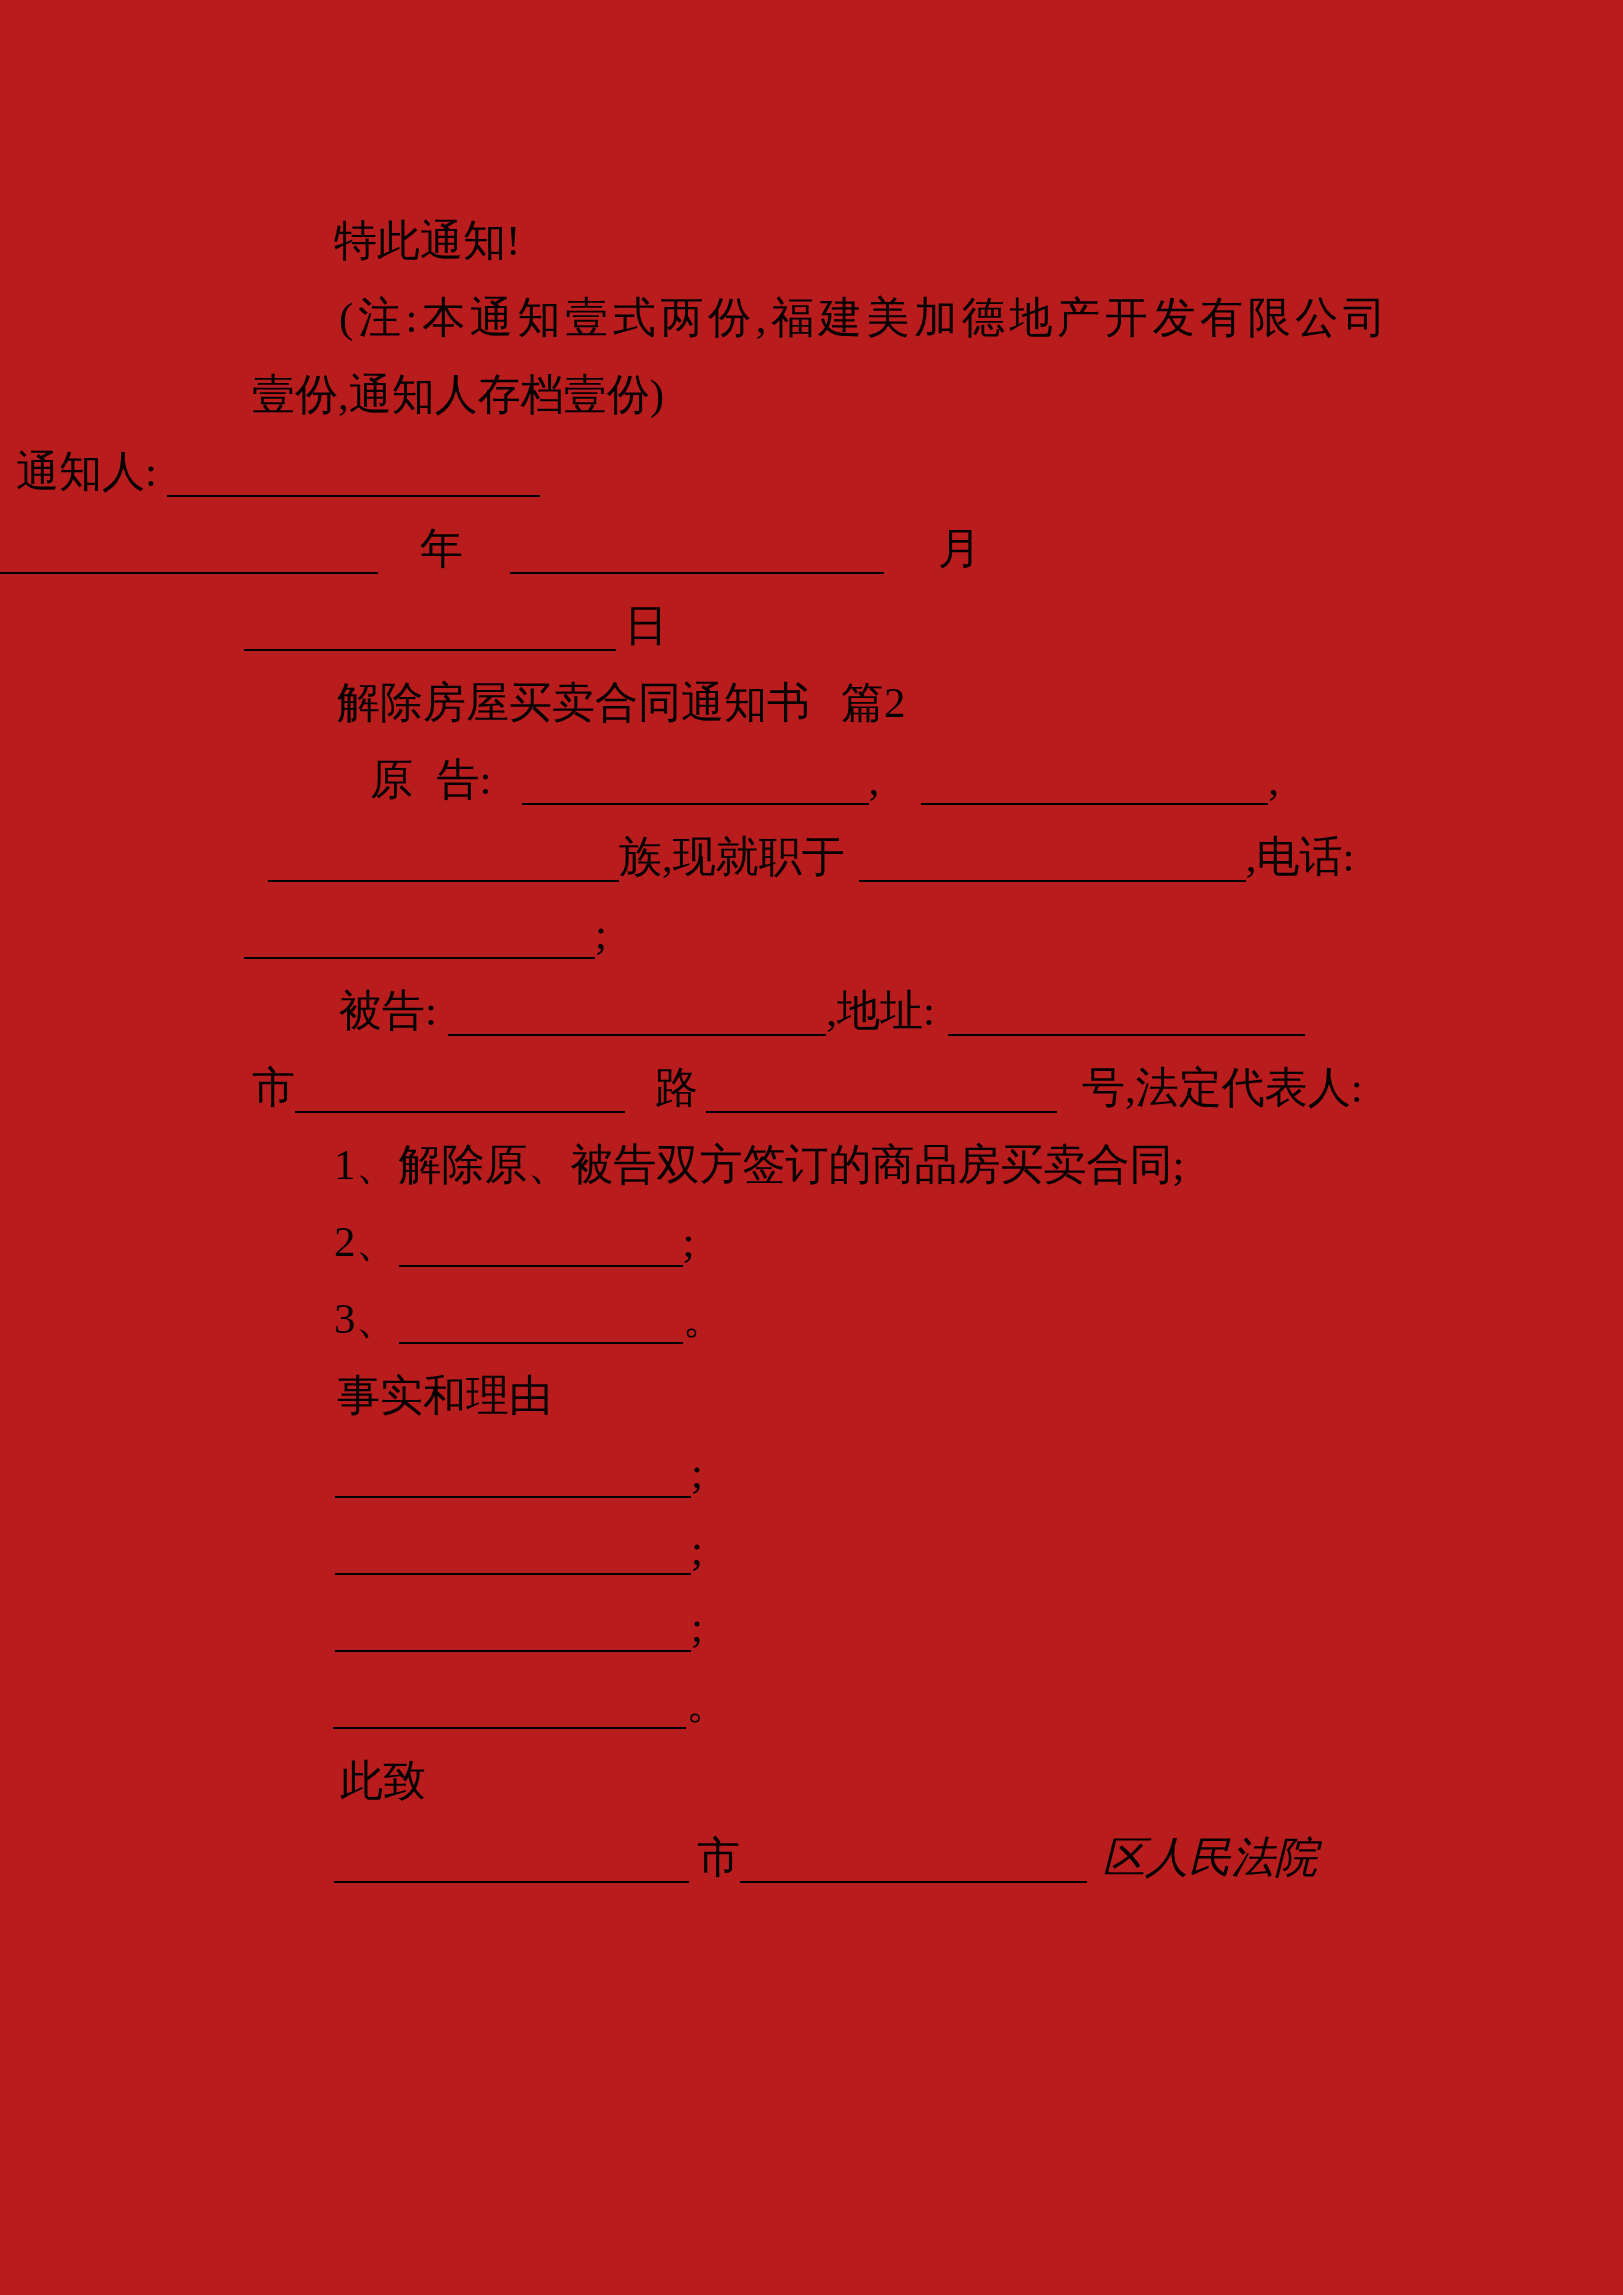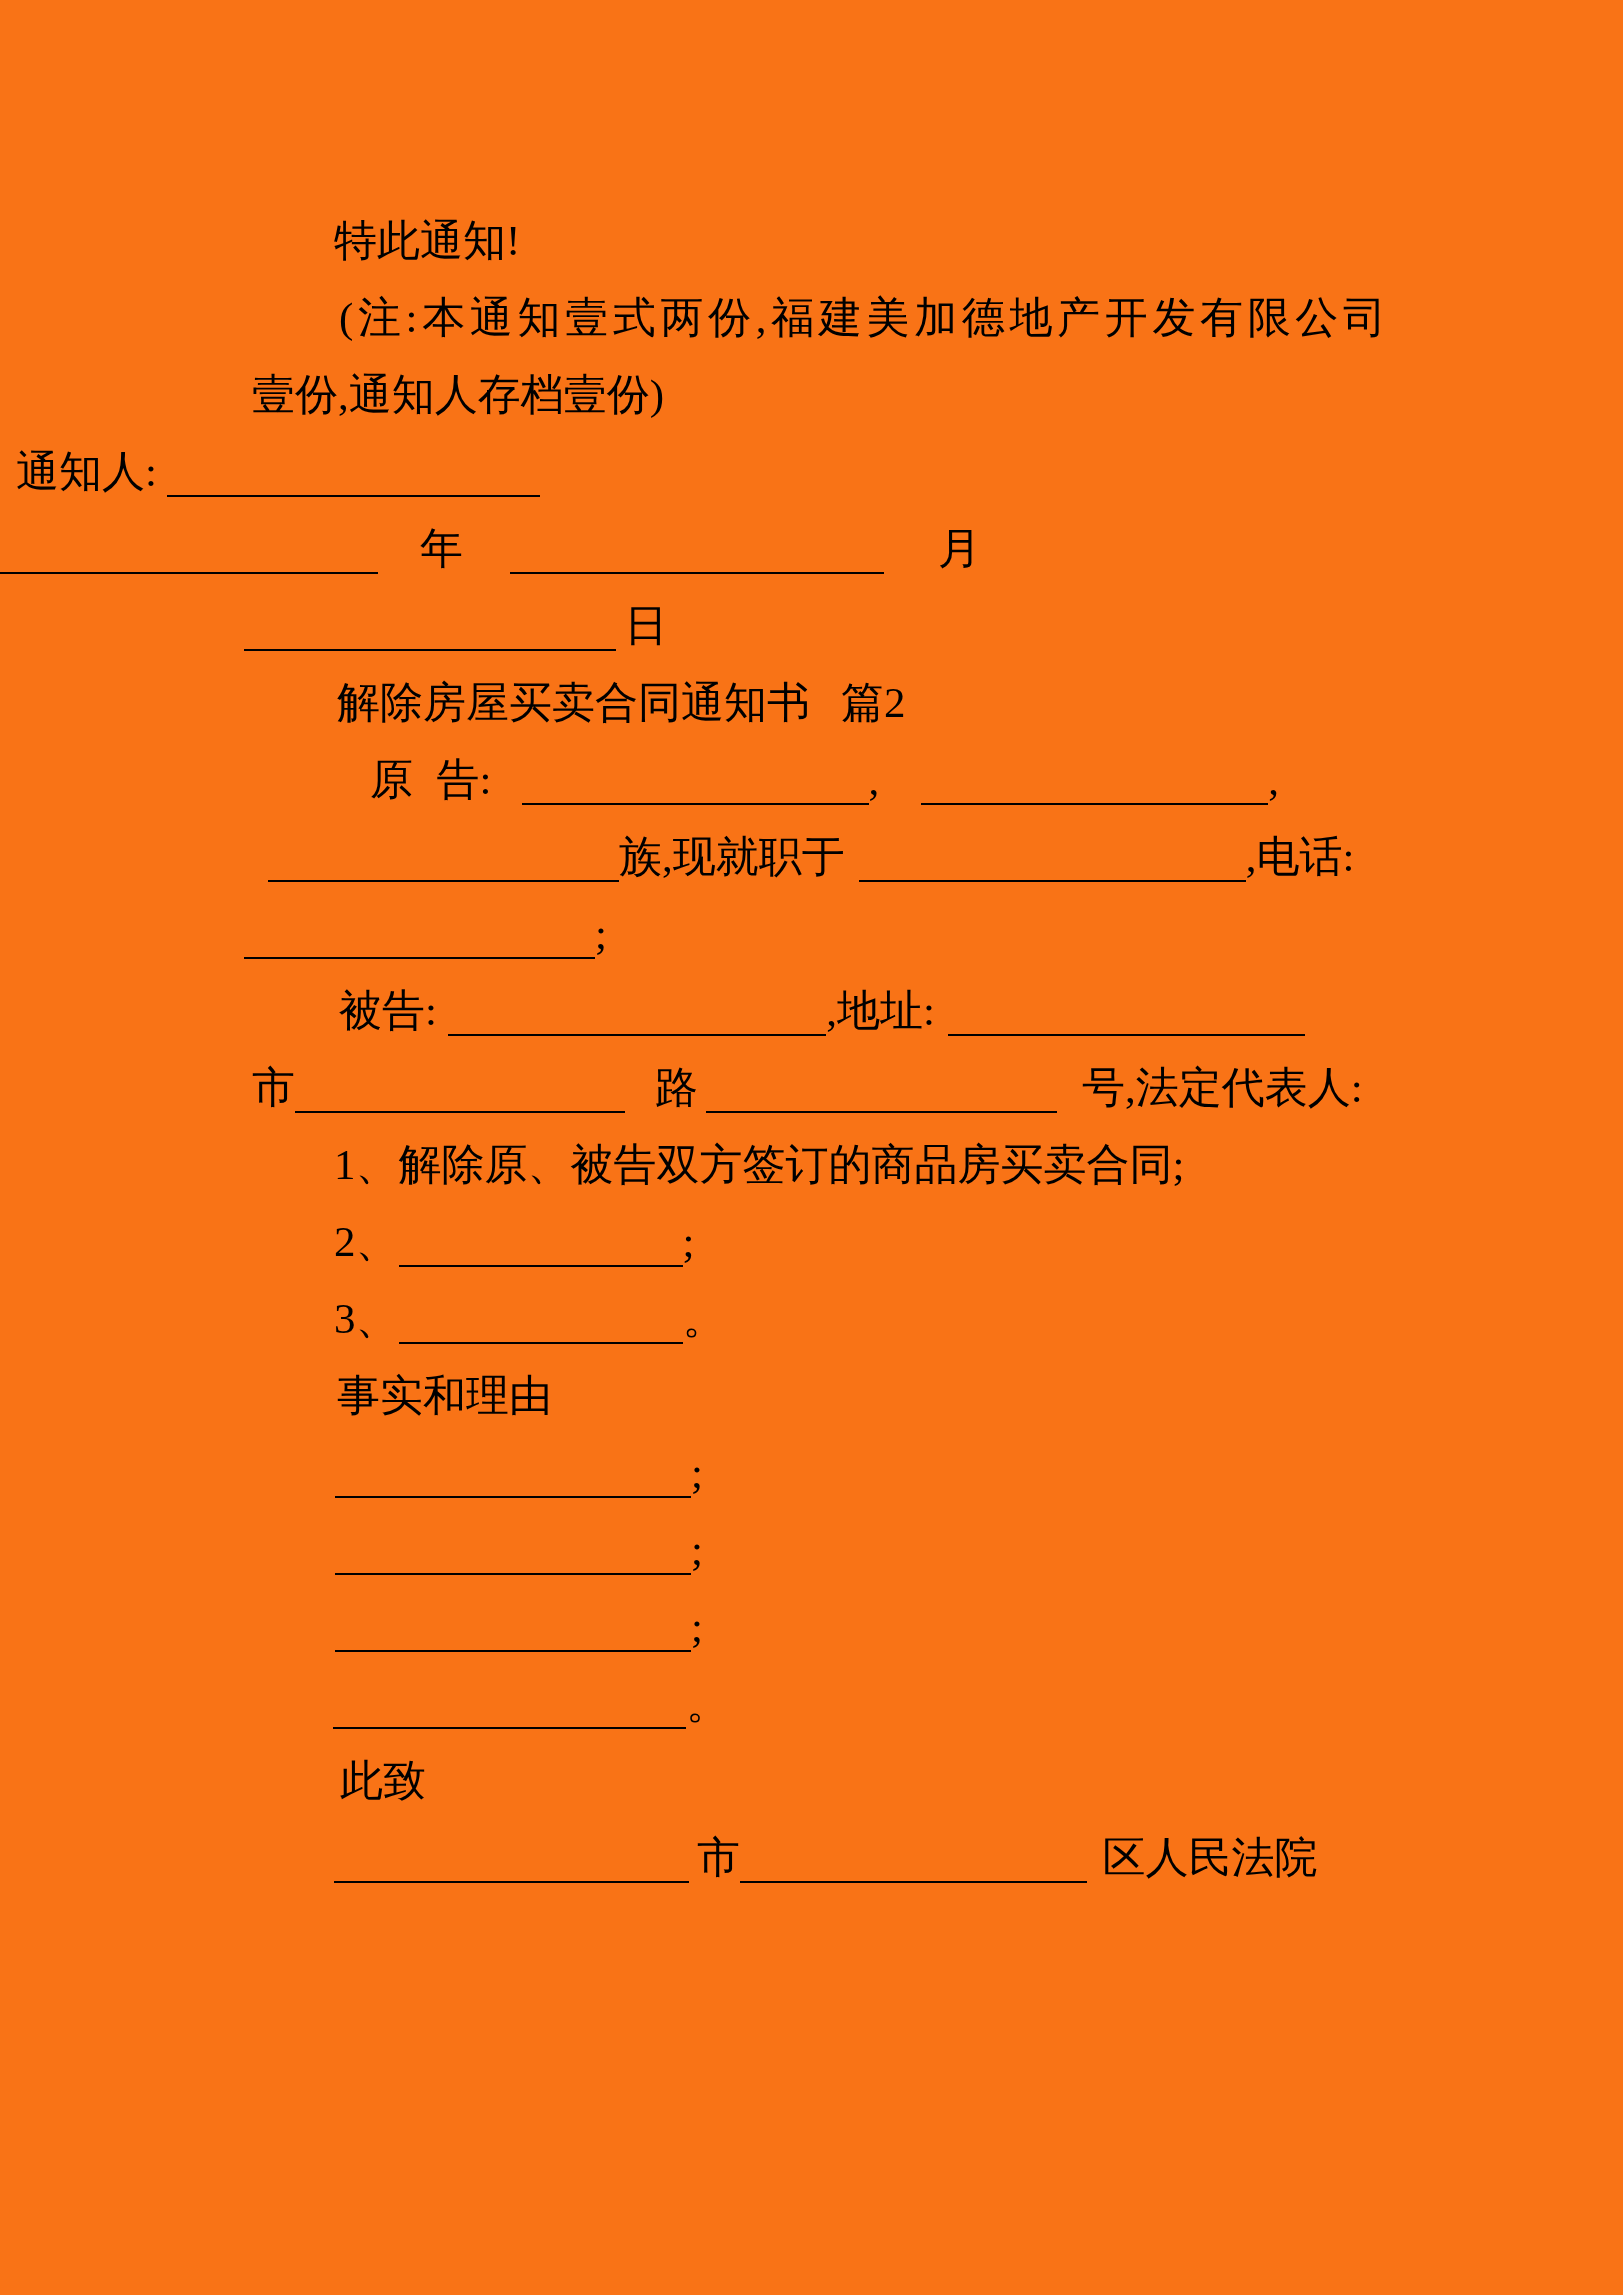--- a/index.html
+++ b/index.html
@@ -4,21 +4,21 @@
 <style>
   html, body {
     margin: 0;
     padding: 0;
     background: #ffffff;
   }
   .page {
     position: relative;
     width: 1623px;
     height: 2295px;
-    background: #f97316;
+    background: #b91c1c;
     overflow: hidden;
     color: #000000;
     font-family: "Liberation Serif", "DejaVu Serif", serif;
   }
   .doc {
     padding-top: 202px;
     font-size: 43px;
     line-height: 77px;
   }
   .line {
@@ -59,16 +59,16 @@
       <div class="line" style="padding-left: 252px;"><span class="txt">市</span><span class="blank" style="width: 330px;"></span><span class="txt" style="margin-left: 30px;">路</span><span class="blank" style="width: 351px; margin-left: 7.9px;"></span><span class="txt" style="margin-left: 25px;">号,法定代表人:</span></div>
       <div class="line" style="padding-left: 334px;"><span class="txt">1、解除原、被告双方签订的商品房买卖合同;</span></div>
       <div class="line" style="padding-left: 334px;"><span class="txt">2、</span><span class="blank" style="width: 284px;"></span><span class="txt">;</span></div>
       <div class="line" style="padding-left: 334px;"><span class="txt">3、</span><span class="blank" style="width: 284px;"></span><span class="txt">。</span></div>
       <div class="line" style="padding-left: 337px;"><span class="txt">事实和理由</span></div>
       <div class="line" style="padding-left: 335px;"><span class="blank" style="width: 356px;"></span><span class="txt">;</span></div>
       <div class="line" style="padding-left: 335px;"><span class="blank" style="width: 356px;"></span><span class="txt">;</span></div>
       <div class="line" style="padding-left: 335px;"><span class="blank" style="width: 356px;"></span><span class="txt">;</span></div>
       <div class="line" style="padding-left: 333px;"><span class="blank" style="width: 353px;"></span><span class="txt">。</span></div>
       <div class="line" style="padding-left: 340px;"><span class="txt">此致</span></div>
-      <div class="line" style="padding-left: 334px;"><span class="blank" style="width: 355px;"></span><span class="txt" style="margin-left: 7.9px;">市</span><span class="blank" style="width: 347px;"></span><span class="txt" style="margin-left: 15.7px;">区人民法院</span></div>
+      <div class="line" style="padding-left: 334px;"><span class="blank" style="width: 355px;"></span><span class="txt" style="margin-left: 7.9px;">市</span><span class="blank" style="width: 347px;"></span><span class="txt" style="margin-left: 15.7px; font-style: italic;">区人民法院</span></div>
     </div>
 </div>
 
 
 </body></html>

